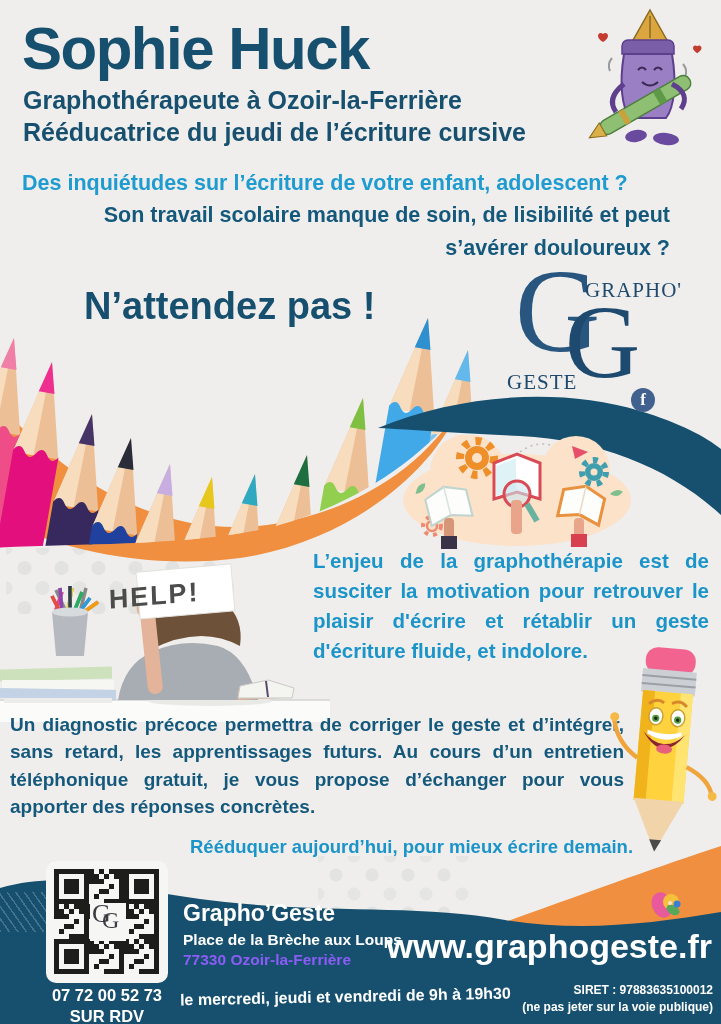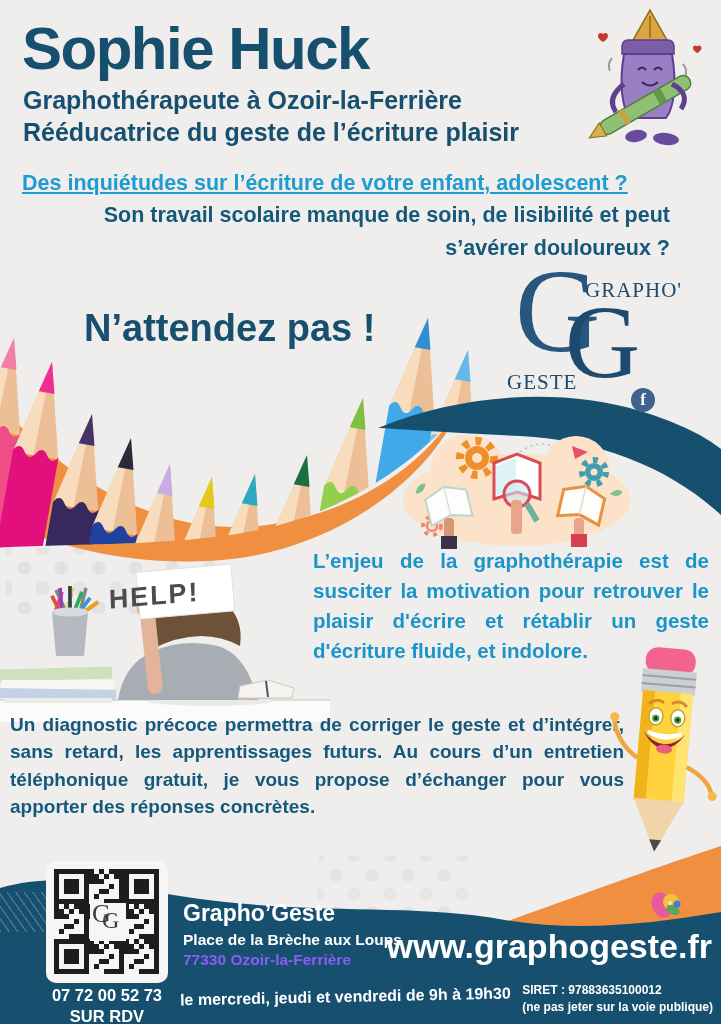--- a/index.html
+++ b/index.html
@@ -5,23 +5,23 @@
   html,body{margin:0;padding:0;background:#8a8a8a;}
   .poster{position:relative;width:721px;height:1024px;background:#efeeec;overflow:hidden;
           font-family:"Liberation Sans",sans-serif;font-weight:bold;}
   .abs{position:absolute;}
   svg{display:block;}
 
   #title{left:22px;top:14px;font-size:60px;color:#174f6f;letter-spacing:-1.5px;white-space:nowrap;}
   #sub1{left:23px;top:86px;font-size:25px;color:#174f6f;white-space:nowrap;}
   #sub2{left:23px;top:118px;font-size:25px;color:#174f6f;white-space:nowrap;}
   #intro{left:22px;top:167px;width:690px;font-size:21.5px;line-height:1.5;}
-  #intro .l1{color:#1e9bd0;display:block;white-space:nowrap;text-decoration:underline;}
+  #intro .l1{color:#1e9bd0;display:block;white-space:nowrap;}
   #intro .rest{color:#14587c;display:block;width:648px;text-align:right;}
-  #callout{left:84px;top:285px;font-size:38px;color:#174f6f;white-space:nowrap;margin-top:22px;}
+  #callout{left:84px;top:285px;font-size:38px;color:#174f6f;white-space:nowrap;}
 
   #logo{left:505px;top:268px;width:178px;height:152px;font-family:"Liberation Serif",serif;color:#1d4a6e;}
   #logo .g1{position:absolute;left:10px;top:-24px;font-size:118px;font-weight:normal;color:#28567f;}
   #logo .g2{position:absolute;left:60px;top:14px;font-size:104px;font-weight:normal;color:#1d4a6e;}
   #logo .wt{position:absolute;left:80px;top:10px;font-size:21px;letter-spacing:1px;font-weight:normal;}
   #logo .wb{position:absolute;left:2px;top:102px;font-size:21px;letter-spacing:1px;font-weight:normal;}
   #logo .fb{position:absolute;left:126px;top:120px;width:24px;height:24px;border-radius:50%;
             background:#41618e;color:#fff;text-align:center;font-size:17px;line-height:24px;
             font-family:"Liberation Serif",serif;}
 
@@ -46,21 +46,21 @@
            font-family:"Liberation Serif",serif;color:#3c3c44;font-weight:normal;}
   #qr-logo .qg1{position:absolute;left:2px;top:-4px;font-size:26px;}
   #qr-logo .qg2{position:absolute;left:12px;top:4px;font-size:24px;}
 
   #phone-block{left:34px;top:985px;width:146px;text-align:center;color:#fff;font-size:16.5px;line-height:1.3;}
   #brand{left:183px;top:900px;font-size:23px;color:#fff;white-space:nowrap;}
   #addr1{left:183px;top:931px;font-size:15.5px;color:#fff;white-space:nowrap;}
   #addr2{left:183px;top:951px;font-size:15.5px;color:#8b5cf6;white-space:nowrap;}
   #website{right:9px;top:927px;font-size:34px;color:#fff;white-space:nowrap;}
   #hours{left:180px;top:988px;font-size:16px;color:#fff;transform:rotate(-1.2deg);white-space:nowrap;}
-  #siret-block{right:8px;top:982px;text-align:left;font-size:12px;color:#fff;line-height:1.4;}
+  #siret-block{right:8px;top:982px;text-align:right;font-size:12px;color:#fff;line-height:1.4;}
 </style>
 </head>
 <body>
 
 <div class="poster">
 
   <div class="abs dots1"></div>
   <div class="abs dots2"></div>
 
   <svg class="abs" style="left:0;top:300px" width="480" height="340" viewBox="0 300 480 340">
@@ -252,29 +252,30 @@
   <div class="abs" id="logo">
     <span class="g1">G</span>
     <span class="g2">G</span>
     <span class="wt">GRAPHO'</span>
     <span class="wb">GESTE</span>
     <span class="fb">f</span>
   </div>
 
   <div class="abs" id="title">Sophie Huck</div>
   <div class="abs" id="sub1">Graphothérapeute à Ozoir-la-Ferrière</div>
-  <div class="abs" id="sub2">Rééducatrice du geste de l’écriture plaisir</div>
+  <div class="abs" id="sub2">Rééducatrice du jeudi de l’écriture cursive</div>
   <div class="abs" id="intro">
     <span class="l1">Des inquiétudes sur l’écriture de votre enfant, adolescent ?</span>
     <span class="rest">Son travail scolaire manque de soin, de lisibilité et peut s’avérer douloureux ?</span>
   </div>
   <div class="abs" id="callout">N’attendez pas !</div>
 
   <div class="abs" id="enjeu">L’enjeu de la graphothérapie est de susciter la motivation pour retrouver le plaisir d'écrire et rétablir un geste d'écriture fluide, et indolore.</div>
   <div class="abs" id="diagnostic">Un diagnostic précoce permettra de corriger  le geste et d’intégrer, sans retard, les apprentissages futurs. Au cours d’un entretien téléphonique gratuit, je vous propose d’échanger pour vous apporter des réponses concrètes.</div>
+  <div class="abs" id="slogan">Rééduquer aujourd’hui, pour mieux écrire demain.</div>
 
   <svg class="abs" style="left:0;top:840px" width="721" height="184" viewBox="0 840 721 184">
     <path d="M505,922 C600,888 660,866 721,846 L721,980 L505,980 Z" fill="#ef8f3f"></path>
     <path d="M0,888 C70,868 130,892 225,902 C340,914 420,904 505,920
              C580,932 650,924 721,912 L721,1024 L0,1024 Z" fill="#17506f"></path>
   </svg>
   <div class="abs hatch"></div>
 
   <svg class="abs" style="left:605px;top:642px" width="116" height="220" viewBox="605 642 116 220">
     <g transform="rotate(5 663 750)">

